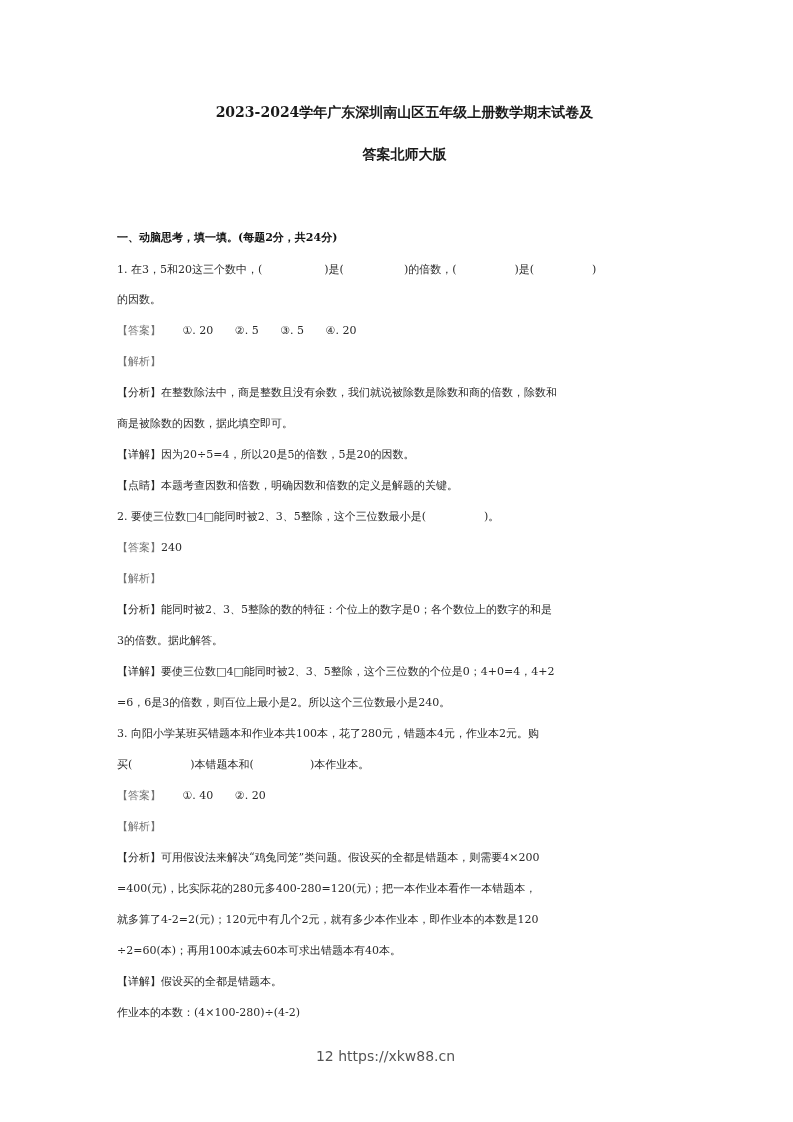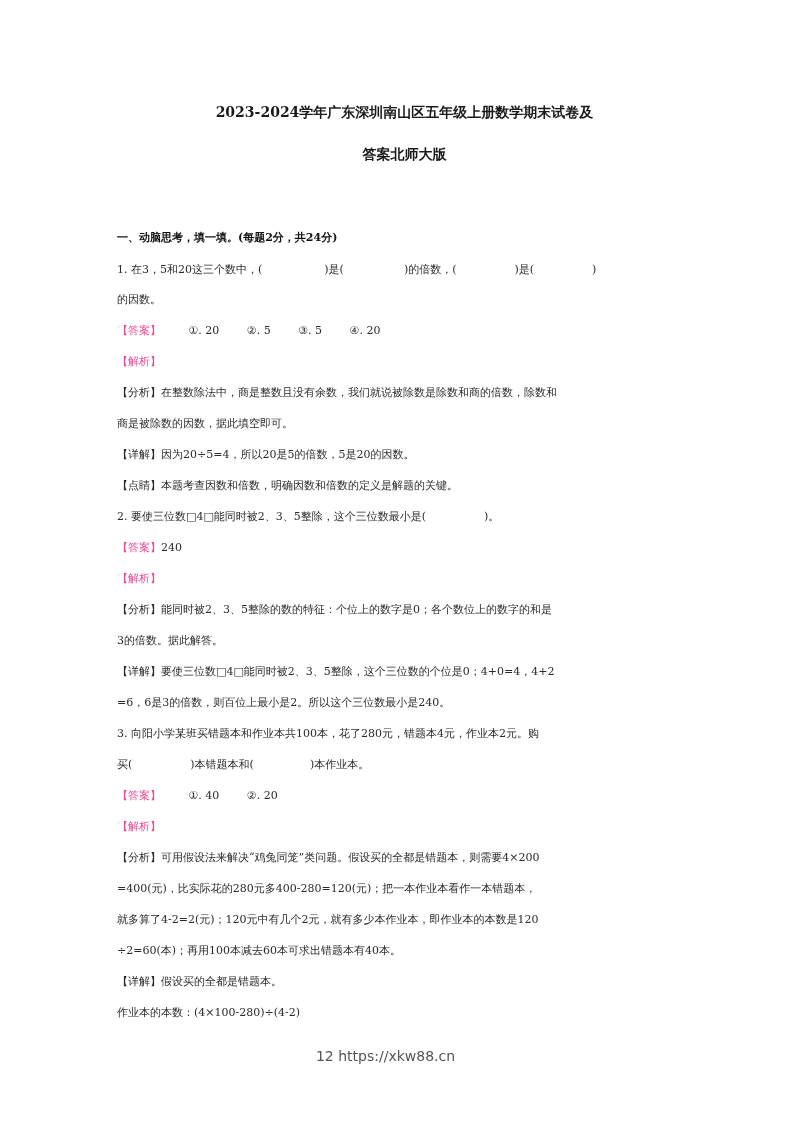--- a/index.html
+++ b/index.html
@@ -4,23 +4,23 @@
 <style>
   html, body { margin: 0; padding: 0; background: #ffffff; }
   body { width: 793px; height: 1122px; position: relative; overflow: hidden;
          font-family: "DejaVu Serif", "Liberation Serif", serif; color: #222; }
   .title { position: absolute; left: 8px; width: 793px; text-align: center;
            font-size: 14px; font-weight: bold; color: #1a1a1a; }
   .title.l1 { top: 104px; }
   .title.l2 { top: 146px; }
   .line { position: absolute; left: 117px; font-size: 11px; white-space: nowrap; color: #2a2a2a; }
   .section { font-weight: bold; color: #111; }
-  .blue { color: #ec4899; }
+  .blue { color: #737373; }
   .blank { display: inline-block; }
-  .ans-item { display: inline-block; margin-left: 24px; }
+  .ans-item { display: inline-block; margin-left: 18px; }
   .footer { position: absolute; top: 1048px; left: 0; width: 771px; text-align: center;
             font-family: "DejaVu Sans", "Liberation Sans", sans-serif; font-size: 14px; color: #555; }
 </style>
 </head>
 <body>
 
 <div class="title l1">2023-2024学年广东深圳南山区五年级上册数学期末试卷及</div>
 <div class="title l2">答案北师大版</div>
 
 <div class="line section" style="top:230px">一、动脑思考，填一填。(每题2分，共24分)</div>

